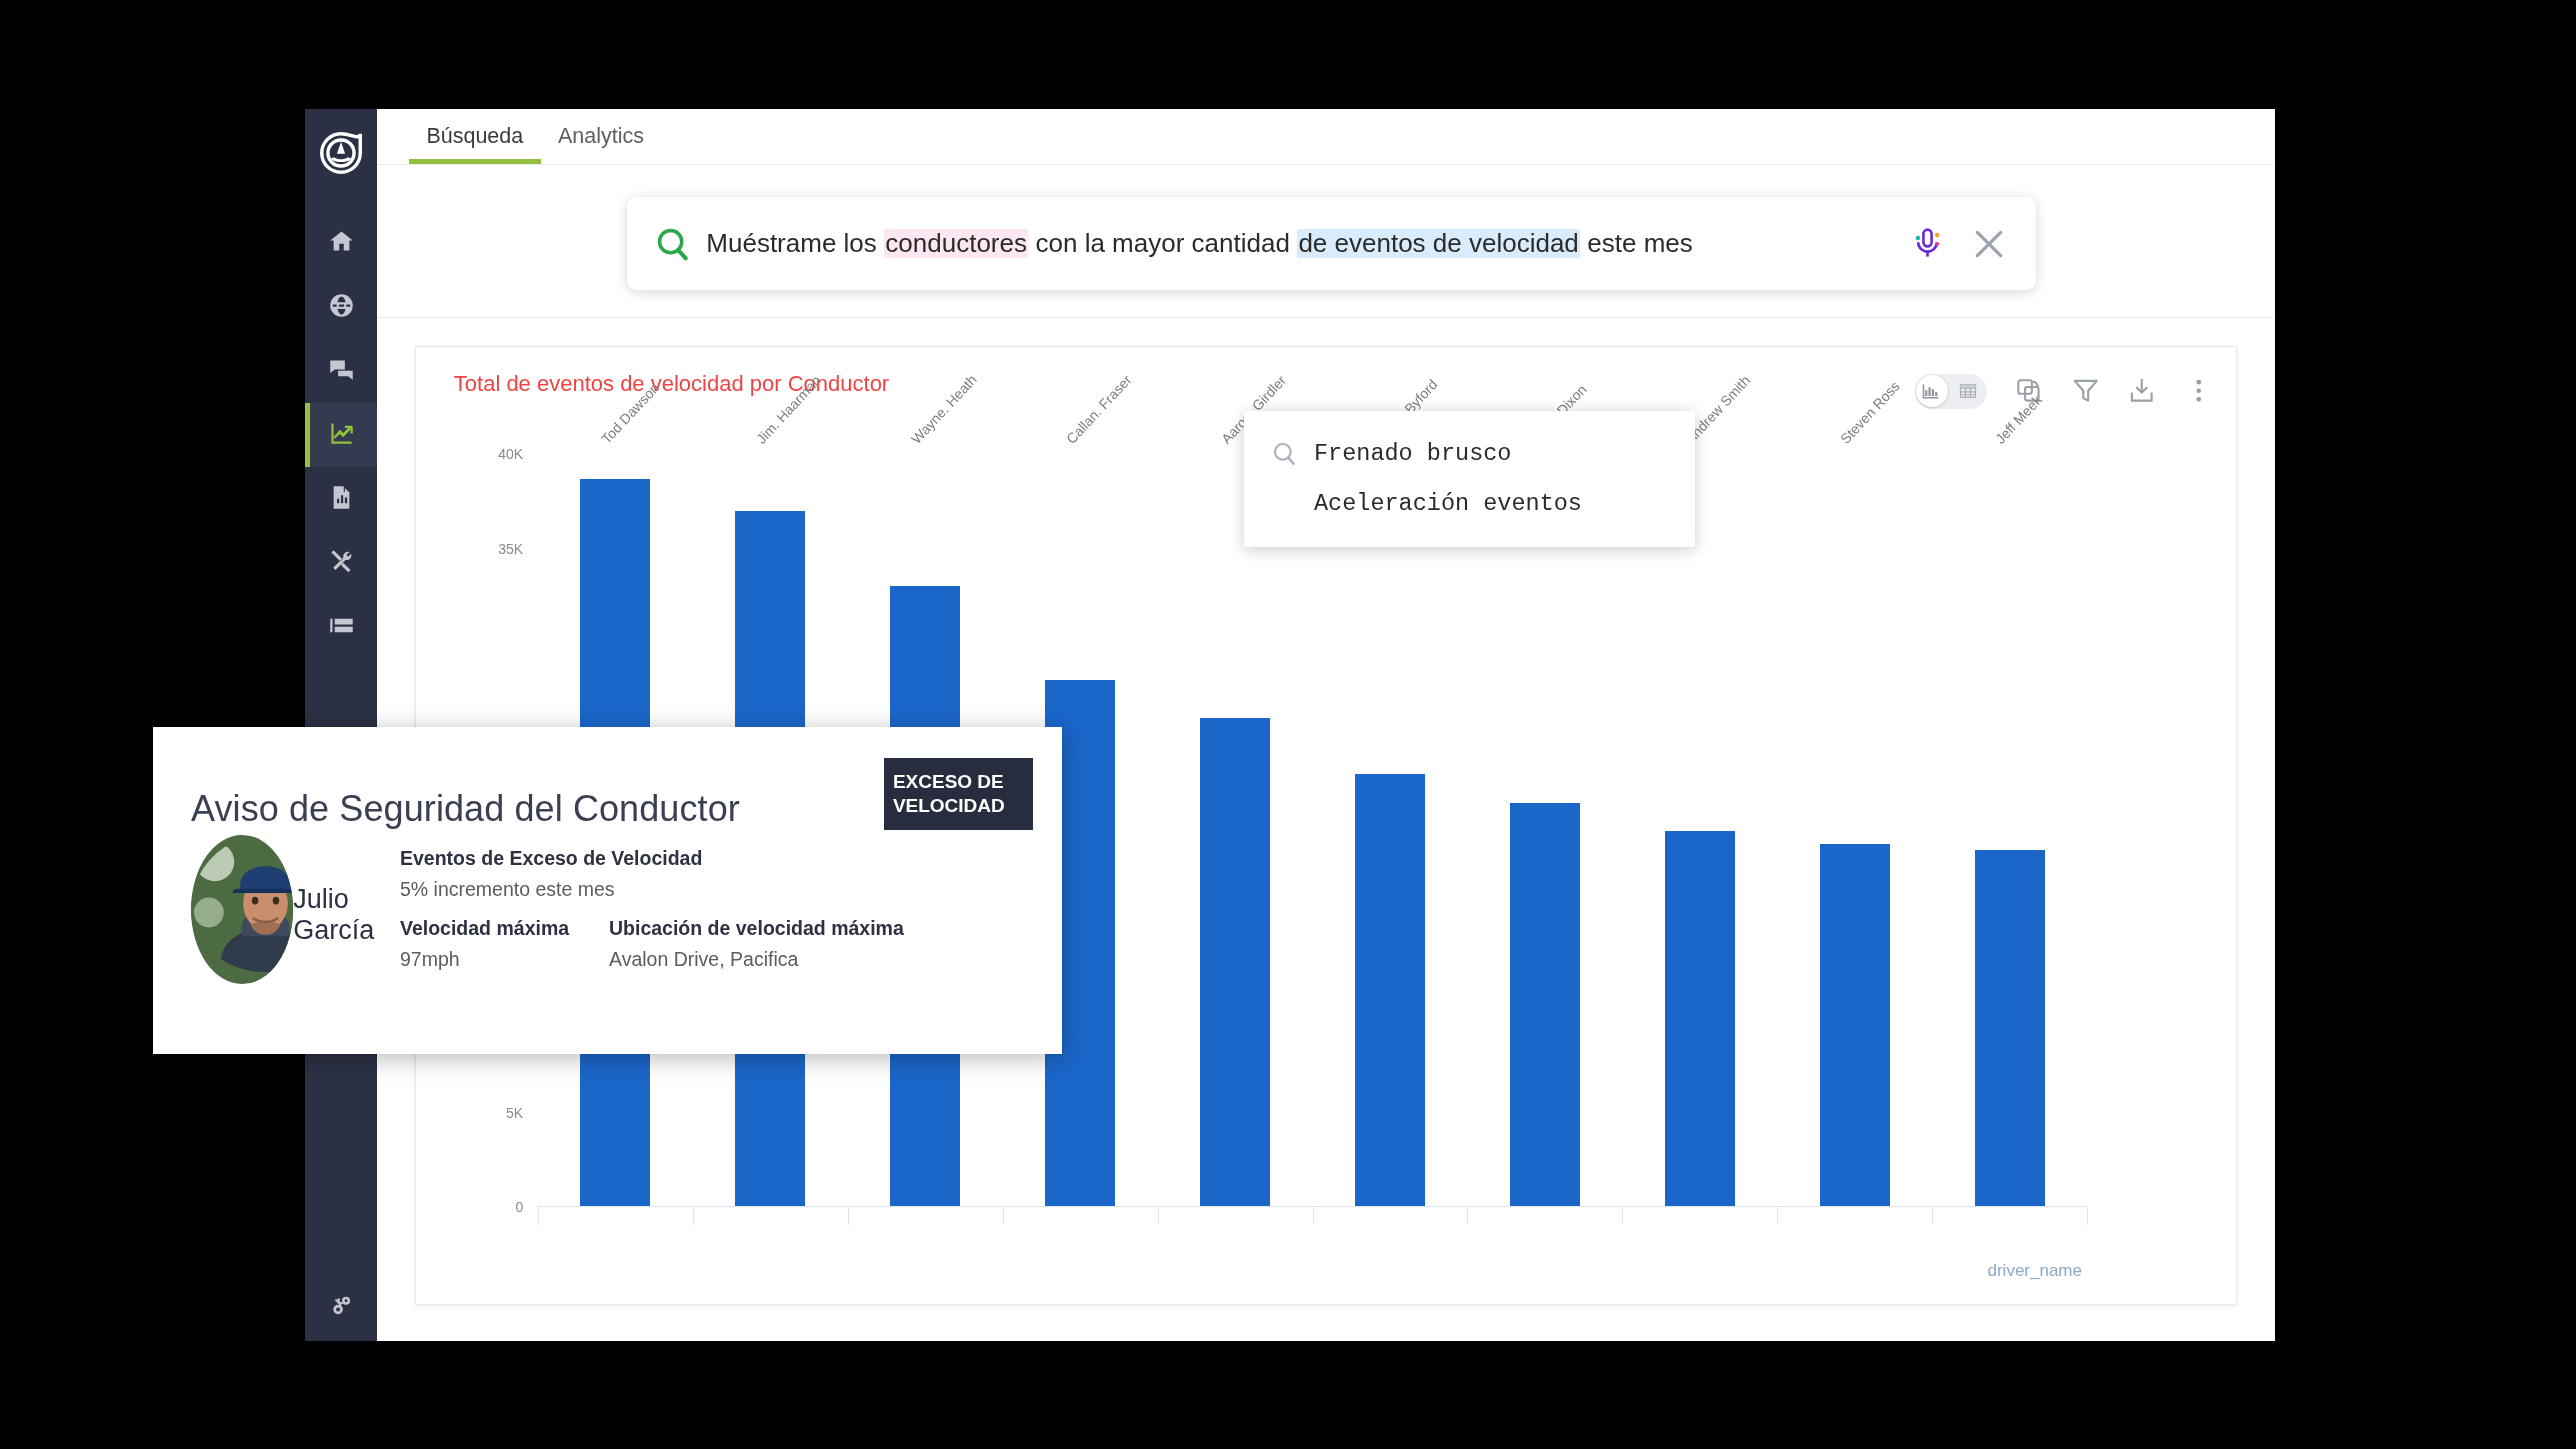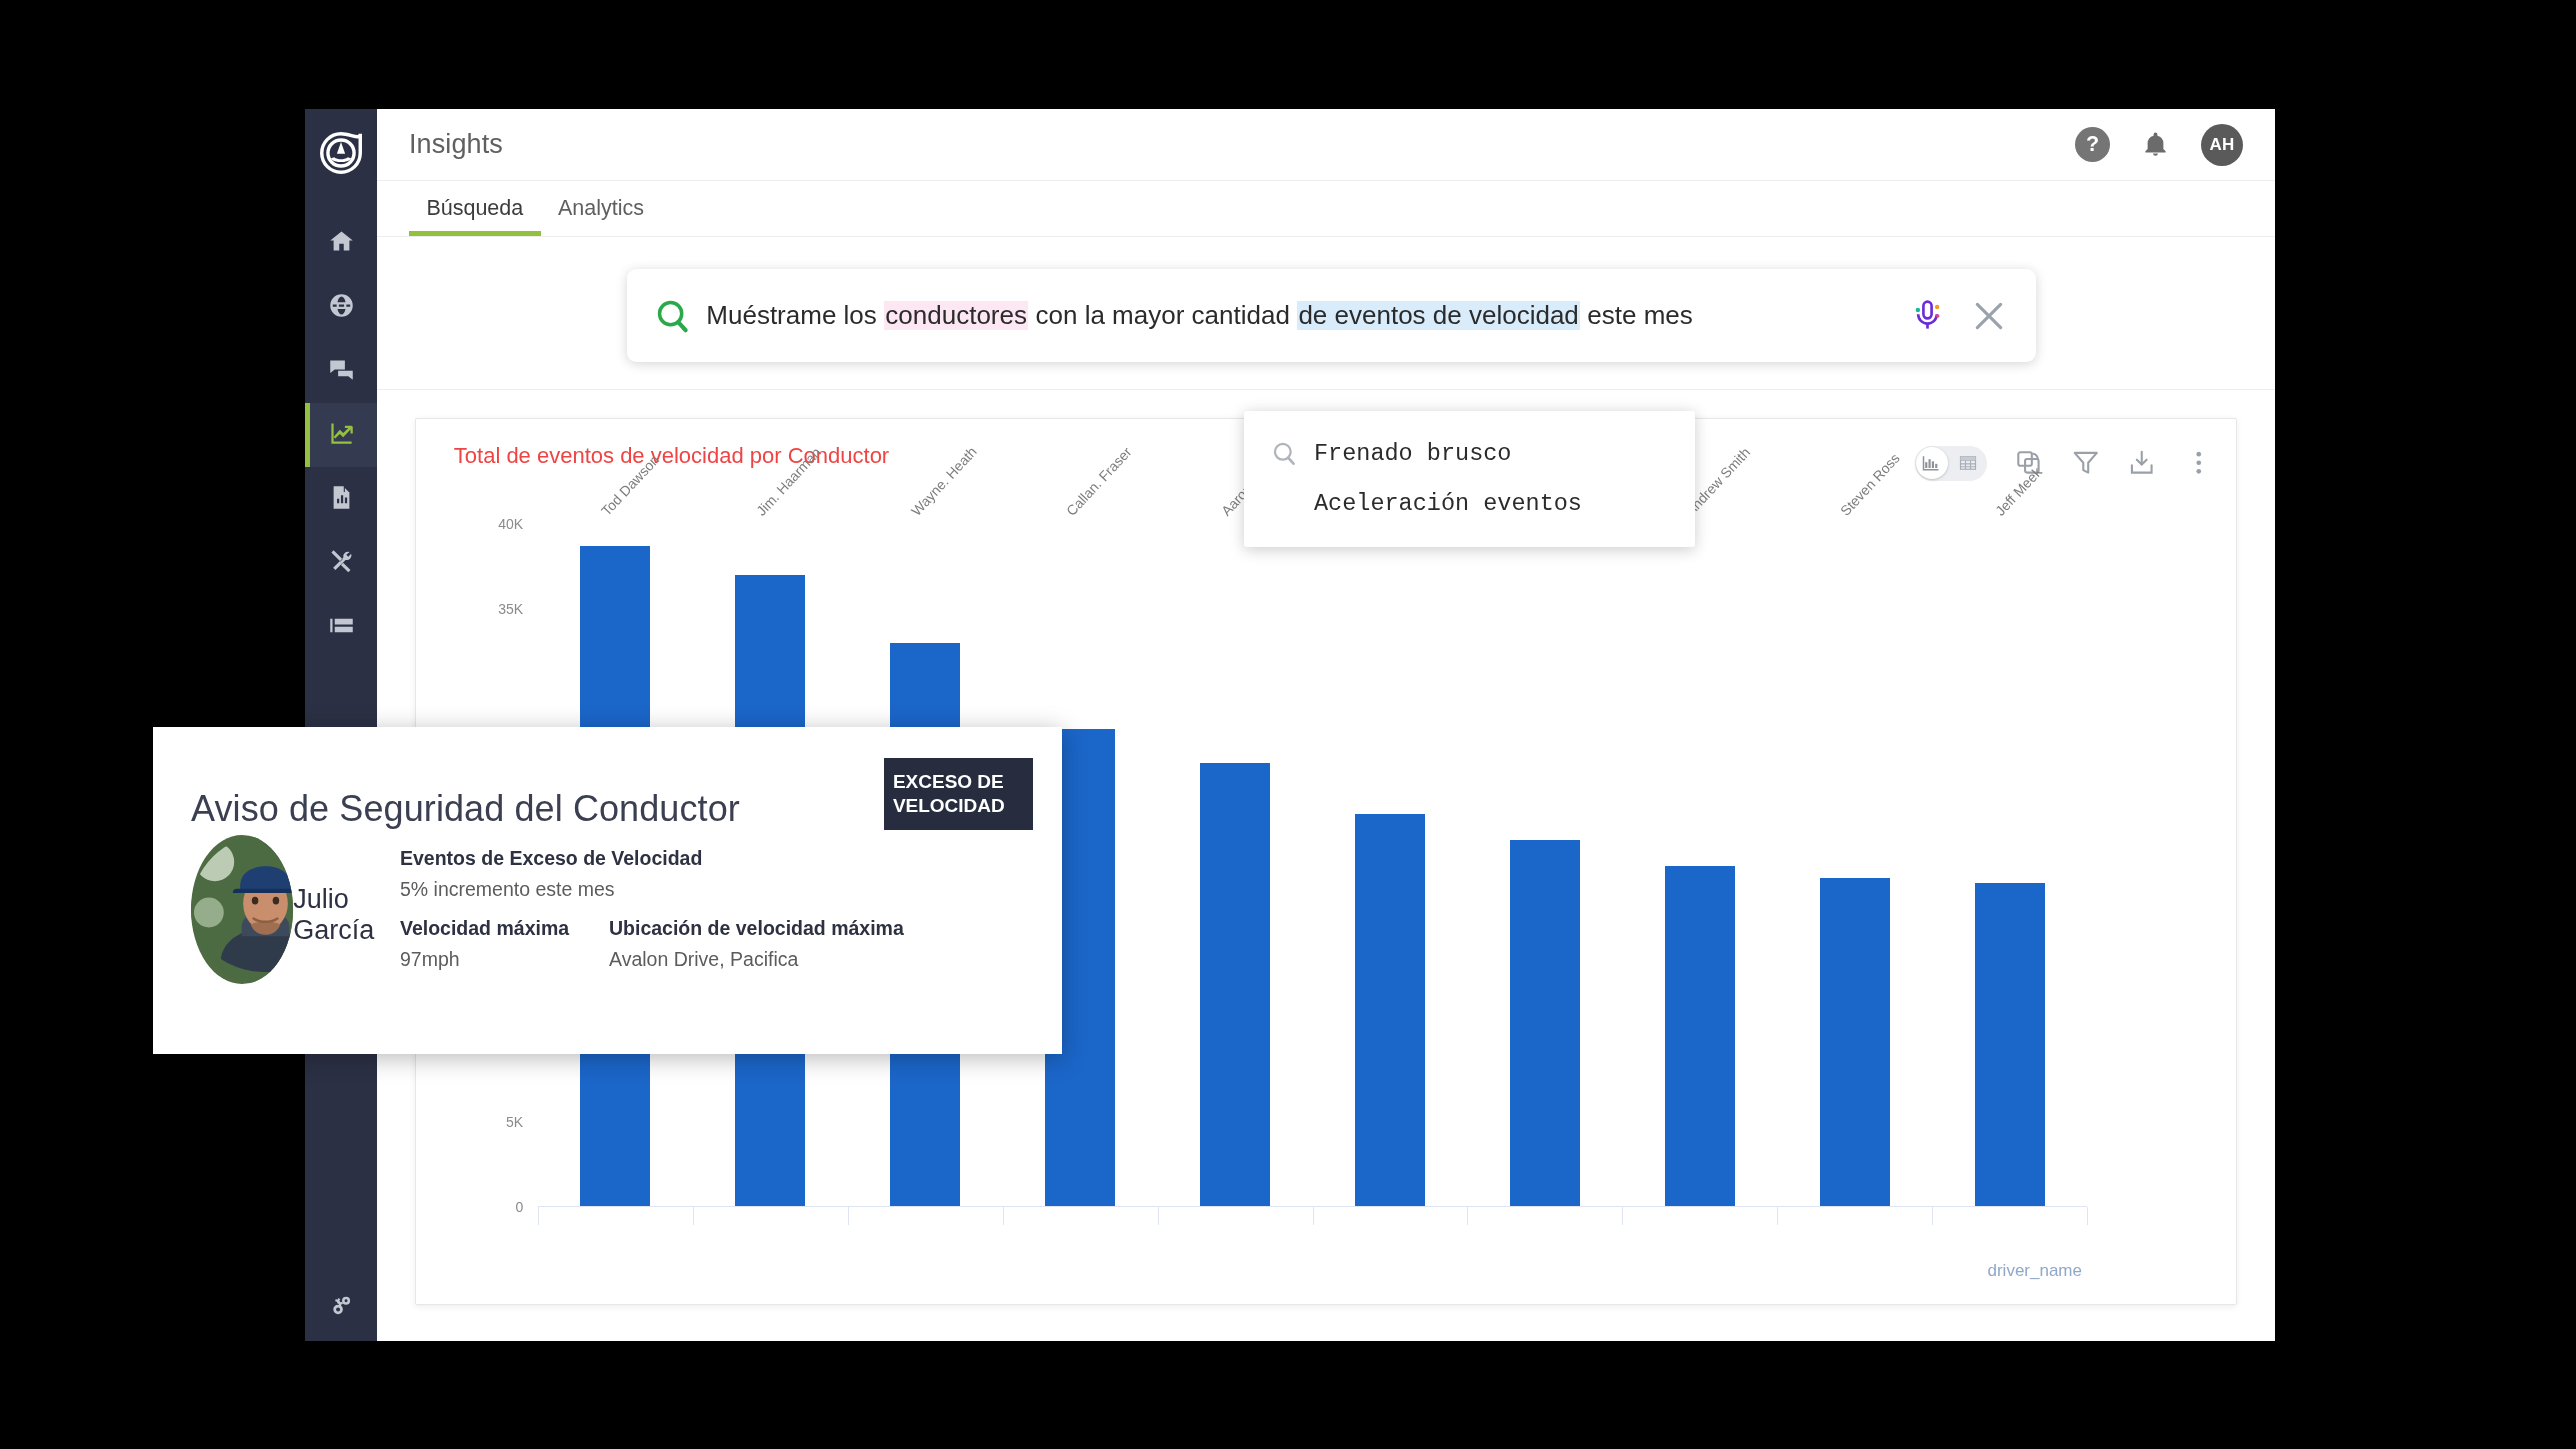--- a/index.html
+++ b/index.html
@@ -307,32 +307,20 @@
             <path d="M9.5 10a4.5 4.5 0 100 9 4.5 4.5 0 000-9zm0 6.4a1.9 1.9 0 110-3.8 1.9 1.9 0 010 3.8z"></path>
             <path d="M8.3 7.4l-1.6-.5.6-2.1 1.6.5.9-1.5 1.8 1.1-.9 1.5 1.1 1.3 1.6-.5.6 2.1-1.6.5-.1 1.7-2.1-.2.1-1.7-1.4-1z"></path>
             <path d="M17 2.5a3.8 3.8 0 100 7.6 3.8 3.8 0 000-7.6zm0 5.2a1.4 1.4 0 110-2.8 1.4 1.4 0 010 2.8z"></path>
           </svg>
       </span>
     </div>
   </div>
 
   <div id="main">
 
-    <div id="topbar">
-      <div id="page-title">Insights</div>
-      <div id="topbar-actions">
-        <div class="circle-btn">?</div>
-        <div id="bell-btn">
-          <svg viewBox="0 0 24 24">
-              <path d="M12 22a2.2 2.2 0 002.2-2h-4.4A2.2 2.2 0 0012 22zm7-6v-5a7 7 0 00-5.3-6.8V3a1.7 1.7 0 10-3.4 0v1.2A7 7 0 005 11v5l-2 2v1h18v-1z"></path>
-            </svg>
-        </div>
-        <div id="avatar-btn">AH</div>
-      </div>
-    </div>
 
     <div id="tabbar">
       <div class="tab active">Búsqueda</div>
       <div class="tab">Analytics</div>
     </div>
 
     <div id="search-zone">
       <div id="searchbar">
         <span id="search-icon">
           <svg viewBox="0 0 24 24" width="38" height="38">

